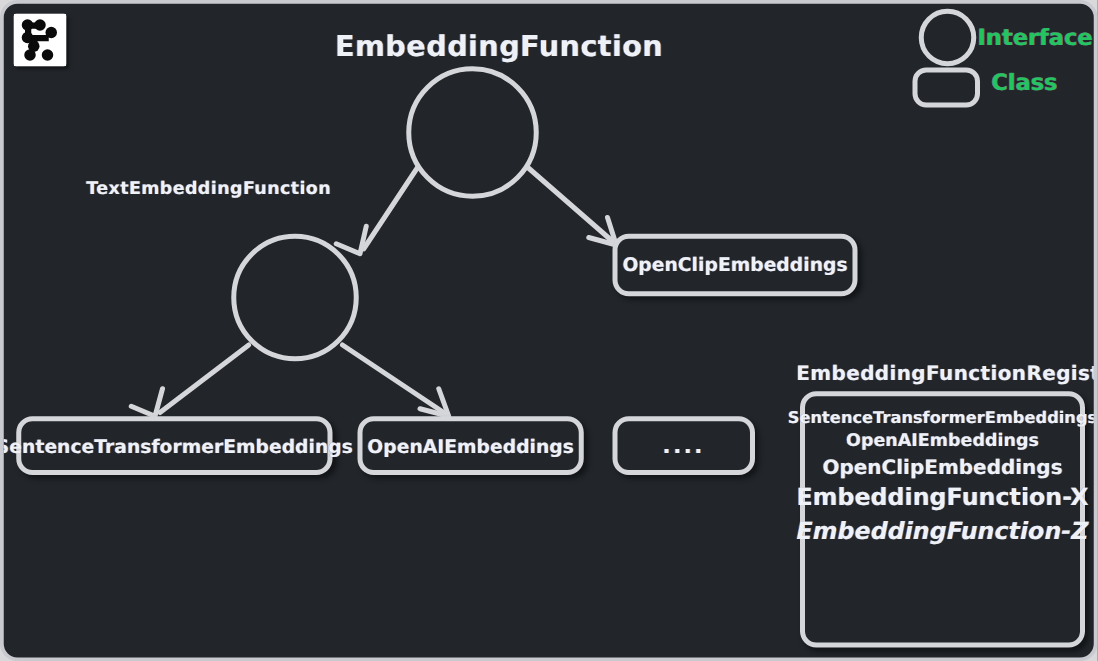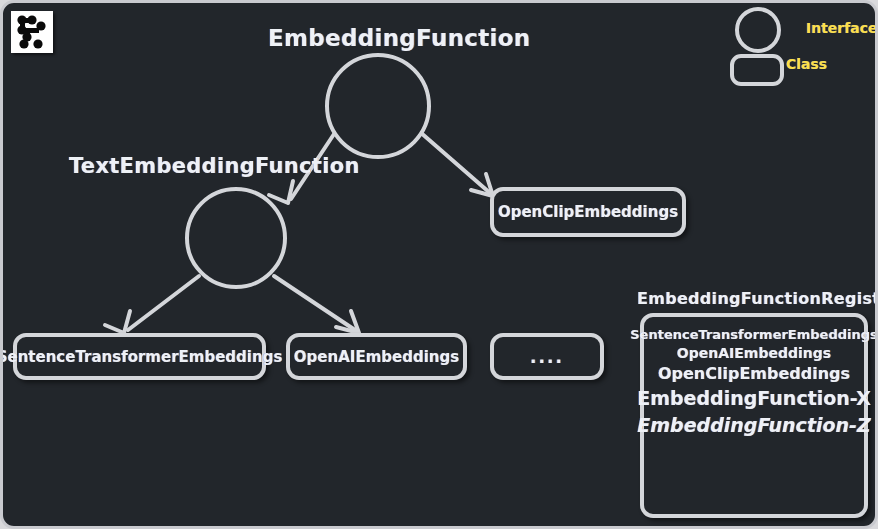--- a/index.html
+++ b/index.html
@@ -50,42 +50,41 @@
     letter-spacing: .3px;
   }
 
   #title-embeddingfunction {
     left: 265px;
     top: 22px;
     font-size: 23px;
   }
   #title-textembeddingfunction {
     left: 66px;
-    top: 151px;
-    font-size: 21px;
+    top: 140px;
+    font-size: 14px;
   }
   #title-registry {
     left: 634px;
     top: 286px;
     font-size: 16px;
   }
 
   
   .legend-label {
     position: absolute;
-    color: #fde047;
-    font-family: "DejaVu Sans", sans-serif;
-    font-weight: bold;
-    font-size: 14px;
-    white-space: nowrap;
-    text-shadow: -0.6px 0 rgba(120,160,255,.55), 0.6px 0 rgba(255,170,90,.45);
-    padding-left: 24px;
+    color: #22c55e;
+    font-family: "DejaVu Sans", sans-serif;
+    font-weight: bold;
+    font-size: 18px;
+    white-space: nowrap;
+    text-shadow: -0.6px 0 rgba(120,160,255,.55), 0.6px 0 rgba(255,170,90,.45);
   }
   #legend-interface-label { left: 779px; top: 17px; }
-  #legend-class-label     { left: 759px; top: 53px; }
+  #legend-class-label     { left: 790px; top: 53px; }
 
   
   .class-box {
     position: absolute;
     box-sizing: border-box;
     background: #22262b;
     border: 4px solid #d4d6da;
     border-radius: 13px;
     display: flex;
     align-items: center;

